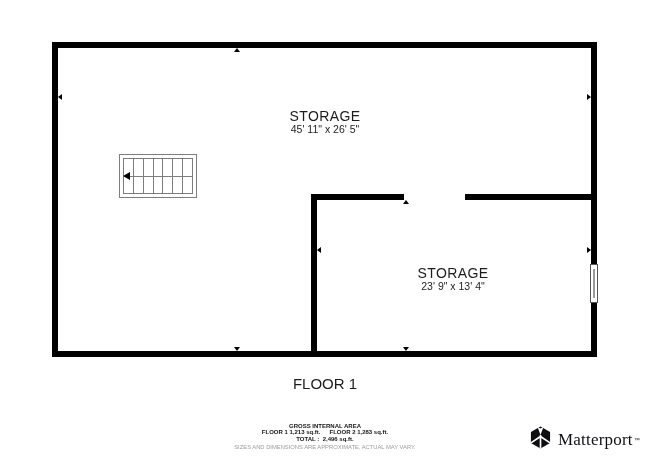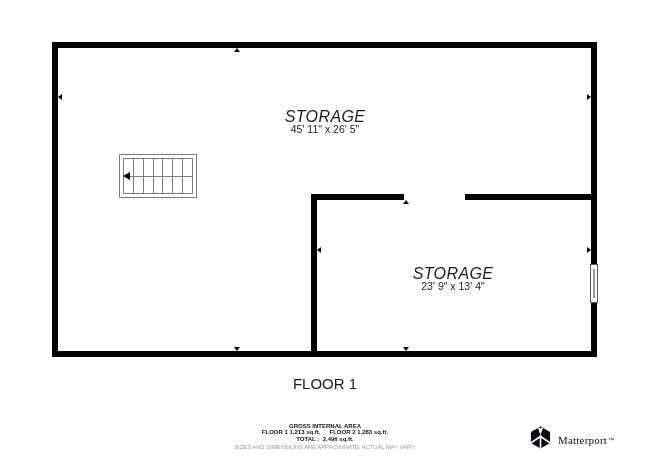--- a/index.html
+++ b/index.html
@@ -39,38 +39,38 @@
   .stairs-inner{position:absolute;left:3px;top:3px;right:3px;bottom:3px;
           border:1px solid #7d7d7d;display:flex;}
   .step{flex:1;border-right:1px solid #7d7d7d;}
   .step:last-child{border-right:none;}
   .stairs-mid{position:absolute;left:4px;right:4px;top:50%;height:0;border-top:1px solid #7d7d7d;}
   .stairs-arrow{position:absolute;left:3px;top:50%;transform:translateY(-50%);width:0;height:0;
           border-top:4px solid transparent;border-bottom:4px solid transparent;border-right:7px solid #000;}
 
   
   .room-label{position:absolute;text-align:center;color:#1c1c1c;}
-  .room-label .rname{font-size:16px;letter-spacing:0.4px;line-height:13px;font-style:italic;}
+  .room-label .rname{font-size:14px;letter-spacing:0.4px;line-height:13px;}
   .room-label .rdims{font-size:10.5px;line-height:13px;white-space:pre;}
   .room1{left:225px;top:110px;width:200px;}
   .room2{left:353px;top:267px;width:200px;}
 
   .floor-label{position:absolute;left:225px;top:375px;width:200px;text-align:center;
           font-size:15px;color:#1c1c1c;}
 
   
   .footer{position:absolute;left:125px;top:423px;width:400px;text-align:center;color:#141414;}
   .fline{font-size:6px;line-height:6.3px;font-weight:bold;white-space:pre;}
   .fareas span{display:inline-block;}
   .fareas .gap{margin-left:9px;}
   .disclaimer{font-size:5.8px;line-height:6px;margin-top:2.5px;color:#9b9b9b;font-weight:normal;}
 
   
   .brand{position:absolute;left:528px;top:425px;display:flex;align-items:center;}
-  .brand-text{font-family:"Liberation Serif",serif;font-size:11px;color:#101016;
+  .brand-text{font-family:"Liberation Serif",serif;font-size:17px;color:#101016;
           margin-left:5px;letter-spacing:0.2px;}
   .brand-tm{font-size:6px;vertical-align:7px;margin-left:1px;color:#101016;}
 </style>
 </head>
 <body>
 
 <div class="canvas">
 
   <div class="wall wall-top"></div>
   <div class="wall wall-bottom"></div>

